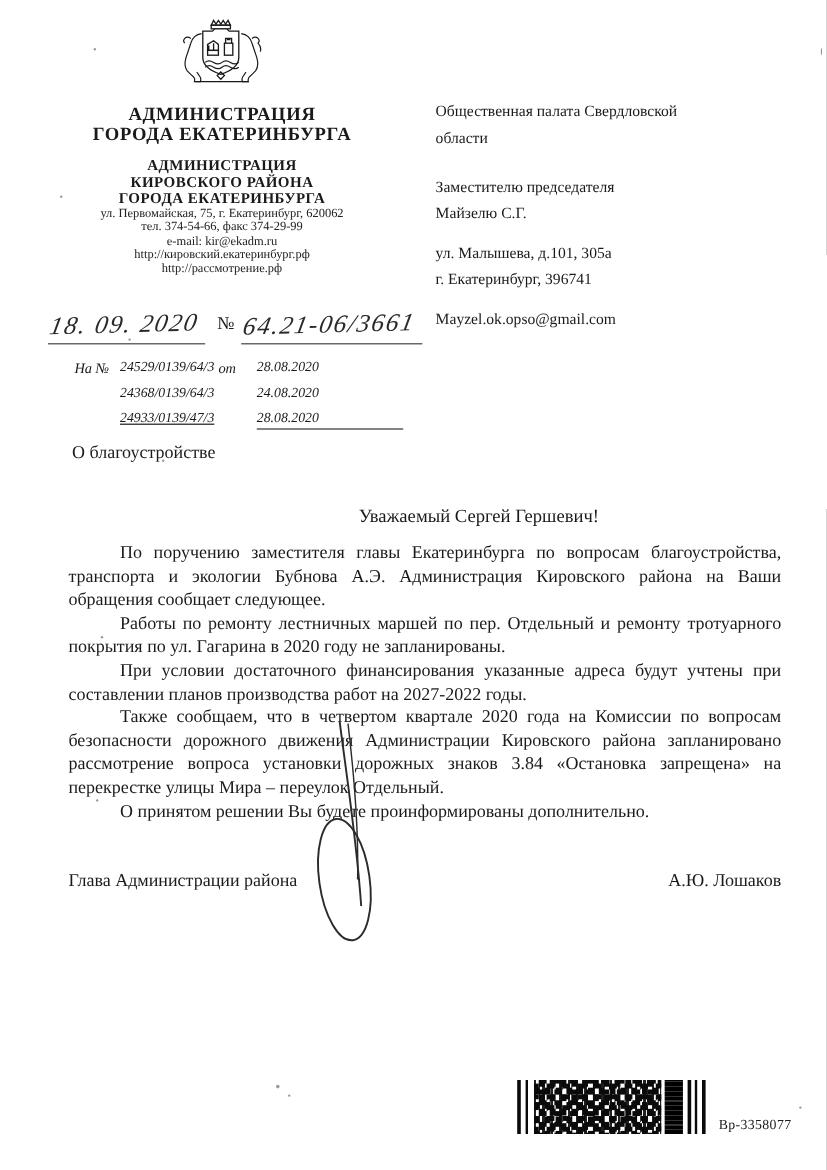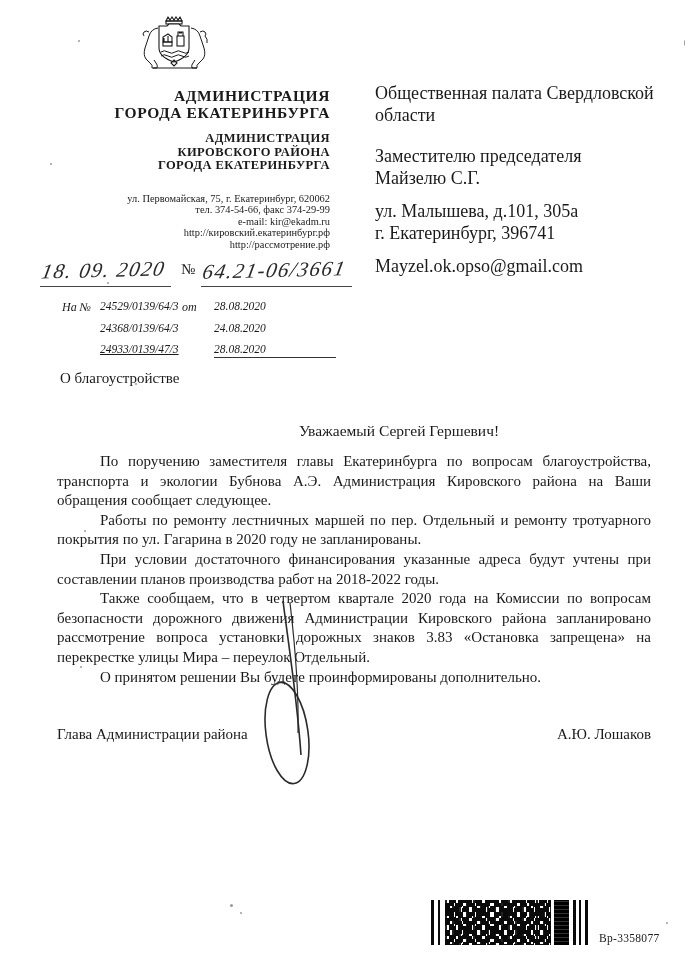--- a/index.html
+++ b/index.html
@@ -5,46 +5,46 @@
   html,body{margin:0;padding:0;background:#888;}
   .page{
     position:relative;
     width:689px;height:975px;
     background:#fff;
     font-family:"Liberation Serif", serif;
     color:#1a1a1a;
     overflow:hidden;
   }
   
-  .lh-left{position:absolute;left:20px;top:12px;width:310px;text-align:right;}
+  .lh-left{position:absolute;left:30px;top:12px;width:310px;text-align:center;}
   .coa{display:block;margin:0 auto;}
   .org1{margin-top:13px;font-size:15.5px;font-weight:bold;line-height:17px;letter-spacing:.6px;}
   .org2{margin-top:11px;font-size:12.5px;font-weight:bold;line-height:13.5px;letter-spacing:.4px;}
-  .contact{margin-top:20px;font-size:10.4px;line-height:11.6px;color:#222;}
+  .contact{font-size:10.4px;line-height:11.6px;color:#222;}
   
   .ref-line{position:absolute;left:40px;top:258px;white-space:nowrap;}
   .hw{
     display:inline-block;
     font-style:italic;
     font-size:21px;
     letter-spacing:1.5px;
     transform:skewX(-12deg) rotate(-1.5deg);
     color:#2a2a2a;
   }
   .hw-u{display:inline-block;border-bottom:1.4px solid #444;padding:0 6px 3px 2px;}
   .no-sign{font-size:15px;margin:0 6px 0 10px;vertical-align:3px;}
   
   .na-block{position:absolute;left:62px;top:300px;font-size:12px;}
   .na-row{display:grid;grid-template-columns:38px 82px 32px 118px;height:21.5px;align-items:start;font-style:italic;}
   .na-num{font-size:11.5px;}
   .na-date{font-size:11.5px;}
   .u-text{text-decoration:underline;}
   .u-cell{border-bottom:1.2px solid #333;padding-bottom:2px;width:122px;}
   
-  .recipient{position:absolute;left:375px;top:82px;width:300px;font-size:18px;line-height:22px;}
+  .recipient{position:absolute;left:363px;top:82px;width:300px;font-size:13px;line-height:22px;}
   .recipient .blk1{margin-bottom:19px;}
   .recipient .blk2{margin-bottom:11px;}
   .recipient .blk3{margin-bottom:11px;}
   
   .subject{position:absolute;left:60px;top:370px;font-size:15px;}
   .salutation{position:absolute;left:57px;top:422px;width:594px;text-align:center;padding-left:45px;font-size:15.5px;}
   .body-text{position:absolute;left:57px;top:452px;width:594px;font-size:15px;line-height:19.6px;text-align:justify;}
   .body-text p{margin:0;text-indent:43px;}
   
   .sig-row{position:absolute;left:57px;top:726px;width:594px;font-size:15px;}
@@ -163,22 +163,22 @@
     <div>Mayzel.ok.opso@gmail.com</div>
   </div>
 
   <div class="subject">О благоустройстве</div>
 
   <div class="salutation">Уважаемый Сергей Гершевич!</div>
 
   <div class="body-text">
     <p>По поручению заместителя главы Екатеринбурга по вопросам благоустройства, транспорта и экологии Бубнова А.Э. Администрация Кировского района на Ваши обращения сообщает следующее.</p>
     <p>Работы по ремонту лестничных маршей по пер. Отдельный и ремонту тротуарного покрытия по ул. Гагарина в 2020 году не запланированы.</p>
-    <p>При условии достаточного финансирования указанные адреса будут учтены при составлении планов производства работ на 2018-2022 годы.</p>
-    <p>Также сообщаем, что в четвертом квартале 2020 года на Комиссии по вопросам безопасности дорожного движения Администрации Кировского района запланировано рассмотрение вопроса установки дорожных знаков 3.83 «Остановка запрещена» на перекрестке улицы Мира – переулок Отдельный.</p>
+    <p>При условии достаточного финансирования указанные адреса будут учтены при составлении планов производства работ на 2027-2022 годы.</p>
+    <p>Также сообщаем, что в четвертом квартале 2020 года на Комиссии по вопросам безопасности дорожного движения Администрации Кировского района запланировано рассмотрение вопроса установки дорожных знаков 3.84 «Остановка запрещена» на перекрестке улицы Мира – переулок Отдельный.</p>
     <p>О принятом решении Вы будете проинформированы дополнительно.</p>
   </div>
 
   <div class="sig-row">
     <span class="sig-pos">Глава Администрации района</span>
     <span class="sig-name">А.Ю. Лошаков</span>
   </div>
 
   <svg class="sig-stroke" width="120" height="205" viewBox="0 0 120 205" fill="none" stroke="#2b2b2b" stroke-width="1.6">
     <path d="M33,8 C 39,55 47,105 51,162"></path>

